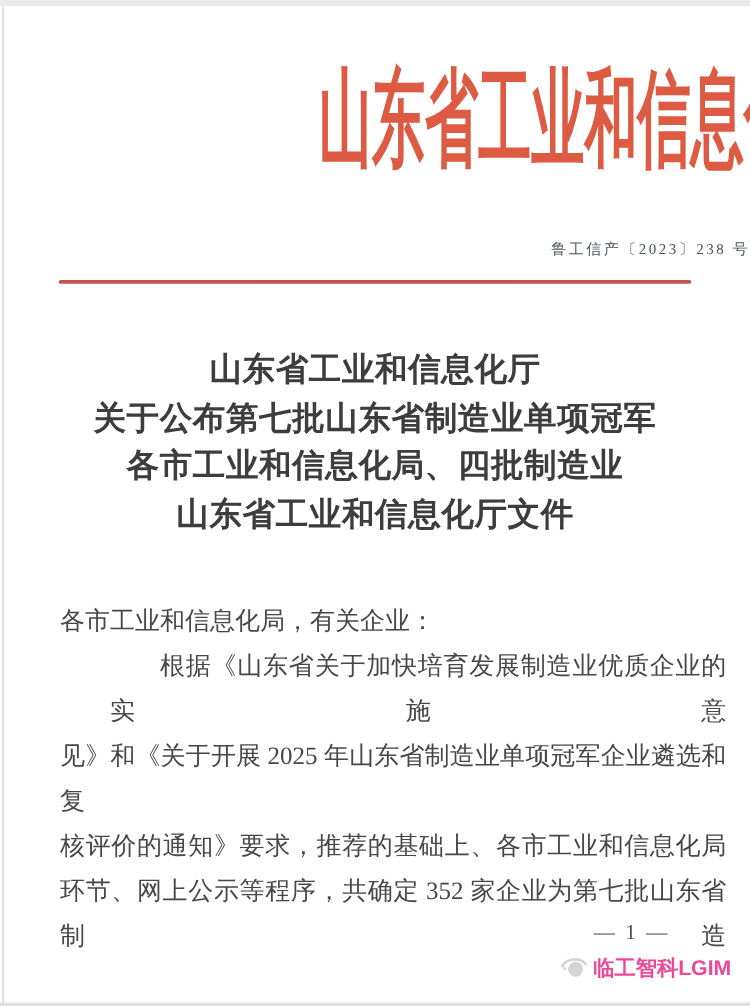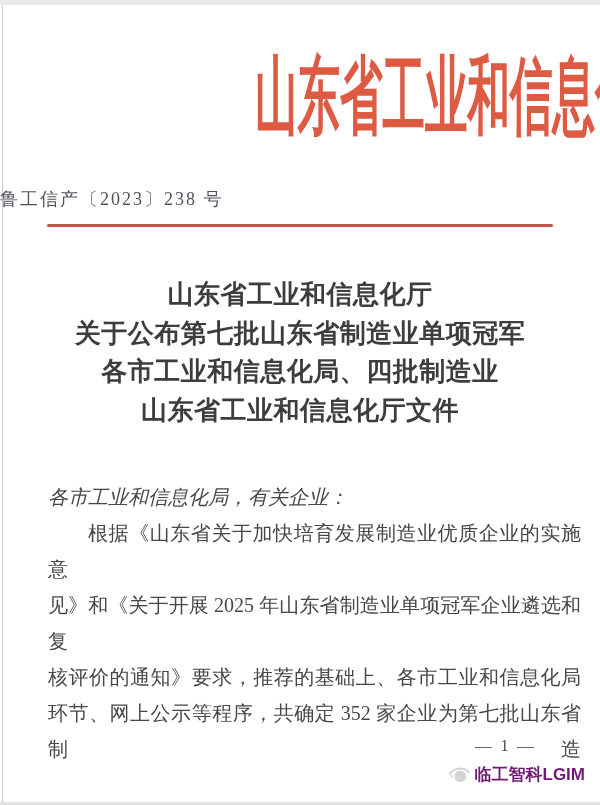--- a/index.html
+++ b/index.html
@@ -24,61 +24,61 @@
   .masthead span{
     display:inline-block;
     font-size:85px;font-weight:700;color:#dd5a43;
     transform:scale(0.5,1);transform-origin:50% 50%;
     white-space:nowrap;
   }
 
   
   .doc-number{
     position:absolute;top:188px;left:0;width:600px;
-    text-align:left;font-size:18px;line-height:22px;
+    text-align:right;font-size:12px;line-height:22px;
     letter-spacing:2px;color:#4d525c;
   }
 
   
   .red-rule{
     position:absolute;top:224px;left:47px;width:506px;height:3px;
     background:#c2544b;border-radius:2px;
   }
 
   
   .notice-title{
     position:absolute;top:277px;left:30px;width:540px;
-    text-align:center;color:#3d3d3d;font-family:Liberation Mono, monospace;
+    text-align:center;color:#3d3d3d;
   }
   .notice-title div{
     font-size:26px;font-weight:700;line-height:38.5px;
     letter-spacing:0.5px;white-space:nowrap;
   }
 
   
   .body-text{
     position:absolute;top:479px;left:48px;width:533px;
     font-size:20px;line-height:36px;color:#474747;
   }
-  .body-text .salutation{text-align:left;white-space:nowrap;font-style:italic;}
+  .body-text .salutation{text-align:left;white-space:nowrap;}
   .body-text .jline{
     text-align:justify;text-align-last:justify;
     text-justify:inter-ideograph;
   }
-  .body-text .indent{text-indent:2em;}
+  .body-text .indent{text-indent:2em;margin-left:40px;}
 
   
   .page-number{
     position:absolute;top:736px;right:64px;
     font-size:17px;letter-spacing:2px;color:#4f4f4f;white-space:nowrap;
   }
   .watermark{
     position:absolute;top:763px;right:15px;
-    display:flex;align-items:flex-end;gap:5px;
-    color:#701a75;
+    display:flex;align-items:flex-start;gap:5px;
+    color:#ec4899;
     font-family:"Liberation Sans","DejaVu Sans",sans-serif;
     font-size:17px;font-weight:700;white-space:nowrap;
   }
   .watermark svg{display:block;}
 </style>
 </head>
 <body>
 
 <div class="page">
 

